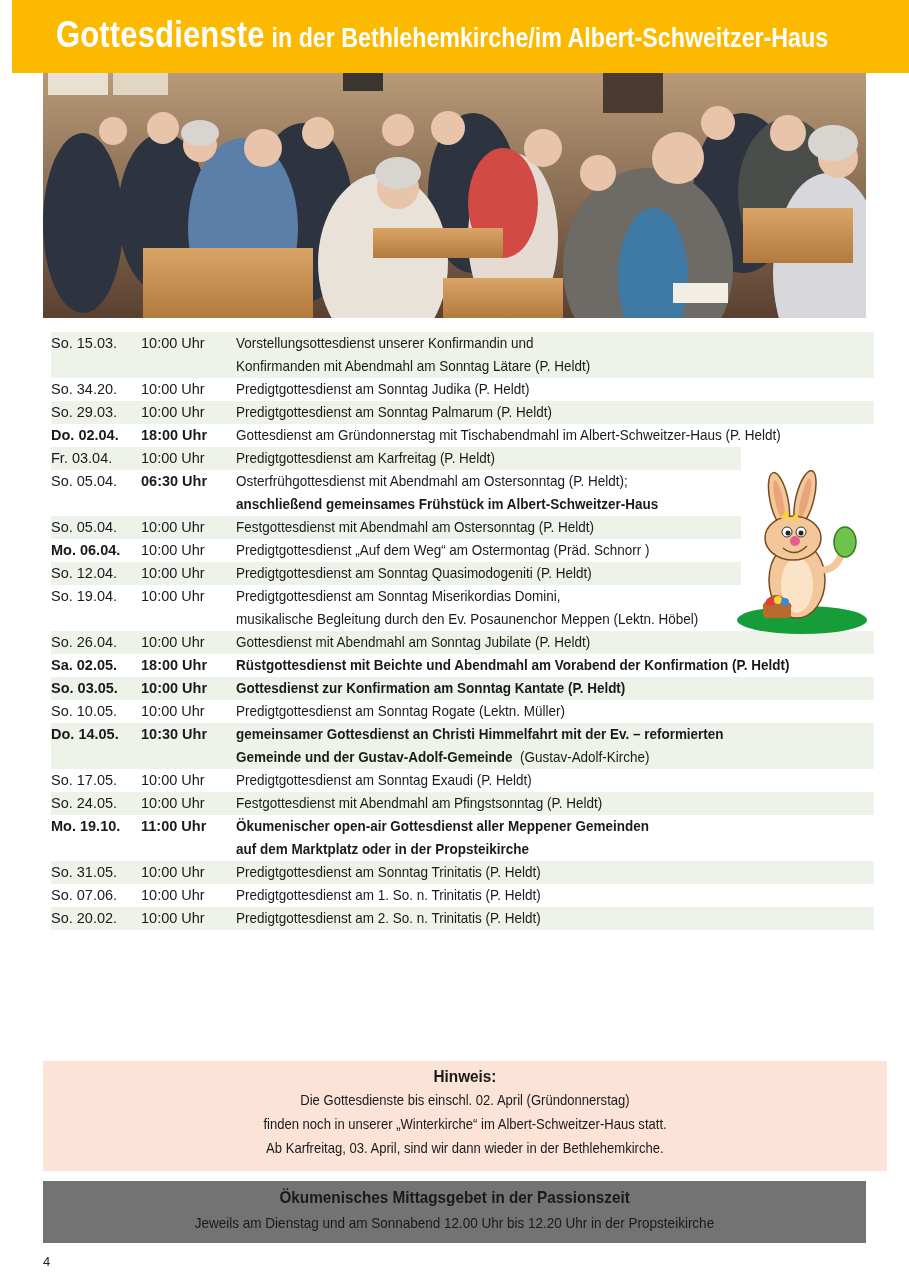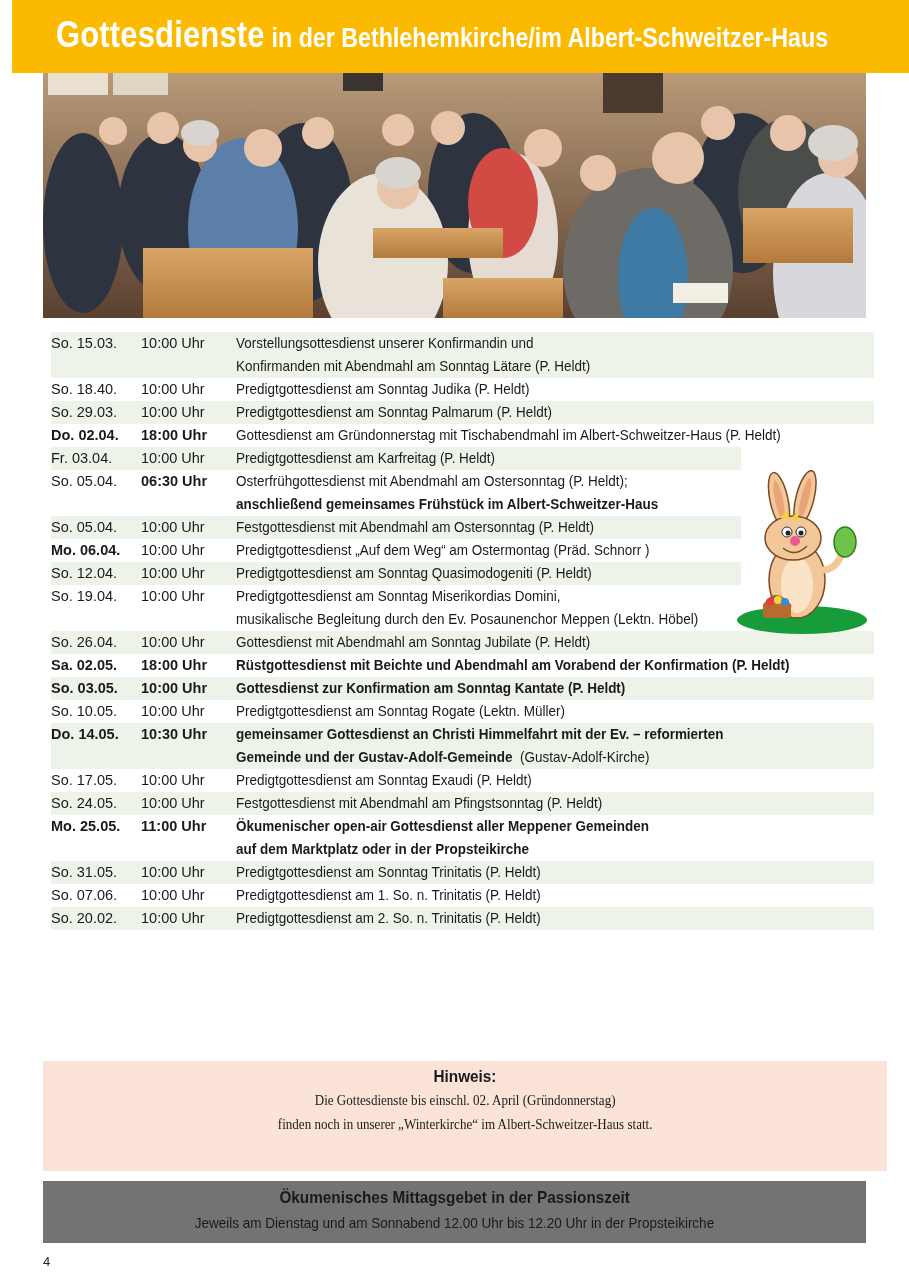--- a/index.html
+++ b/index.html
@@ -42,21 +42,21 @@
 
   
   .bunny { position: absolute; left: 735px; top: 470px; width: 135px; height: 165px; }
 
   
   .note {
     position: absolute; left: 43px; top: 1061px; width: 844px; height: 110px;
     background: #fbe3d7; text-align: center;
   }
   .note-title { font-weight: bold; font-size: 17px; margin-top: 5px; line-height: 22px; }
-  .note-line { font-size: 14.5px; line-height: 24px; font-family: Liberation Serif, serif; }
+  .note-line { font-size: 14.5px; line-height: 24px; }
 
   
   .prayer {
     position: absolute; left: 43px; top: 1181px; width: 823px; height: 62px;
     background: #737373; text-align: center;
   }
   .prayer-title { font-weight: bold; font-size: 17px; line-height: 24px; margin-top: 5px; }
   .prayer-line { font-size: 15px; line-height: 26px; }
   .condensed { display: inline-block; transform: scaleX(0.9); }
 
@@ -138,21 +138,21 @@
         <span class="date">So. 15.03.</span>
         <span class="time">10:00 Uhr</span>
         <span class="desc"><span>Vorstellungsottesdienst unserer Konfirmandin und</span></span>
       </div>
       <div class="line">
         <span class="desc"><span>Konfirmanden mit Abendmahl am Sonntag Lätare (P. Heldt)</span></span>
       </div>
     </div>
     <div class="row">
       <div class="line">
-        <span class="date">So. 18.40.</span>
+        <span class="date">So. 34.20.</span>
         <span class="time">10:00 Uhr</span>
         <span class="desc"><span>Predigtgottesdienst am Sonntag Judika (P. Heldt)</span></span>
       </div>
     </div>
     <div class="row shaded">
       <div class="line">
         <span class="date">So. 29.03.</span>
         <span class="time">10:00 Uhr</span>
         <span class="desc"><span>Predigtgottesdienst am Sonntag Palmarum (P. Heldt)</span></span>
       </div>
@@ -259,21 +259,21 @@
     </div>
     <div class="row shaded">
       <div class="line">
         <span class="date">So. 24.05.</span>
         <span class="time">10:00 Uhr</span>
         <span class="desc"><span>Festgottesdienst mit Abendmahl am Pfingstsonntag (P. Heldt)</span></span>
       </div>
     </div>
     <div class="row">
       <div class="line">
-        <span class="date b">Mo. 25.05.</span>
+        <span class="date b">Mo. 19.10.</span>
         <span class="time b">11:00 Uhr</span>
         <span class="desc b"><span>Ökumenischer open-air Gottesdienst aller Meppener Gemeinden</span></span>
       </div>
       <div class="line">
         <span class="desc b"><span>auf dem  Marktplatz oder in der Propsteikirche</span></span>
       </div>
     </div>
     <div class="row shaded">
       <div class="line">
         <span class="date">So. 31.05.</span>
@@ -319,20 +319,21 @@
   <rect x="28" y="132" width="28" height="16" rx="4" fill="#b86b2e"></rect>
   <circle cx="35" cy="132" r="4" fill="#e83c3c"></circle>
   <circle cx="43" cy="130" r="4" fill="#f5d43a"></circle>
   <circle cx="50" cy="132" r="4" fill="#3a8ad8"></circle>
 </svg>
 
 <div class="note">
   <div class="note-title"><span class="condensed">Hinweis:</span></div>
   <div class="note-line"><span class="condensed">Die Gottesdienste bis einschl. 02. April (Gründonnerstag)</span></div>
   <div class="note-line"><span class="condensed">finden noch in unserer „Winterkirche“ im Albert-Schweitzer-Haus statt.</span></div>
+  <div class="note-line"><span class="condensed">Ab Karfreitag, 03. April, sind wir dann wieder in der Bethlehemkirche.</span></div>
 </div>
 
 <div class="prayer">
   <div class="prayer-title"><span class="condensed">Ökumenisches Mittagsgebet in der Passionszeit</span></div>
   <div class="prayer-line"><span class="condensed">Jeweils am Dienstag und am Sonnabend 12.00 Uhr bis 12.20 Uhr in der Propsteikirche</span></div>
 </div>
 
 <div class="page-num">4</div>
 
 </body></html>

